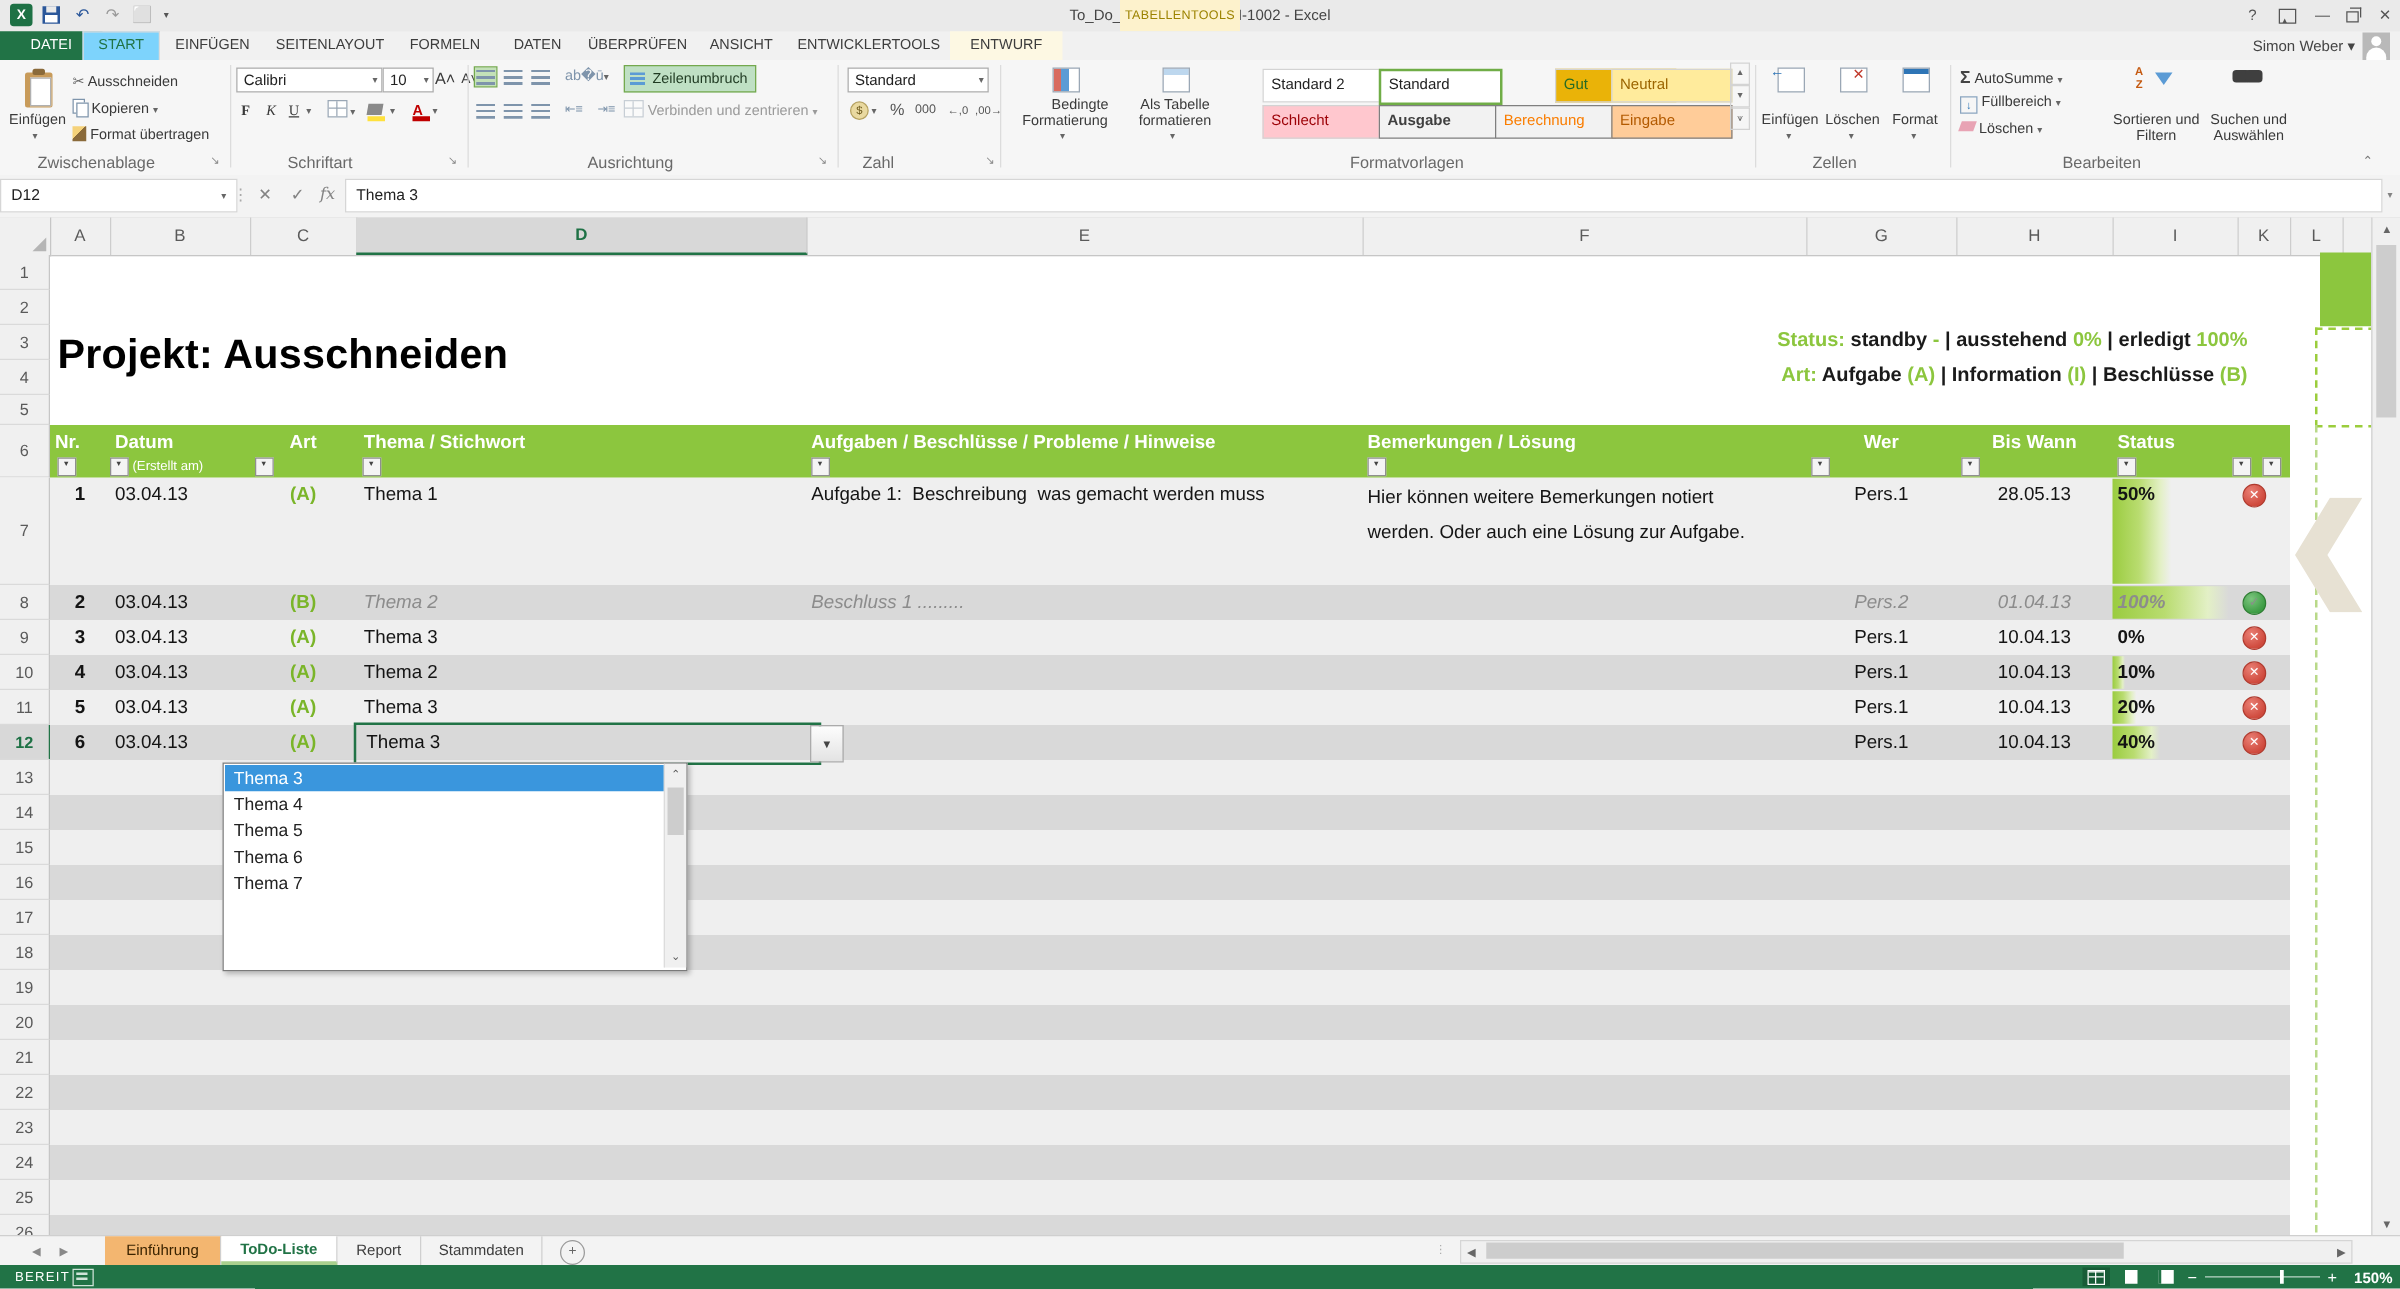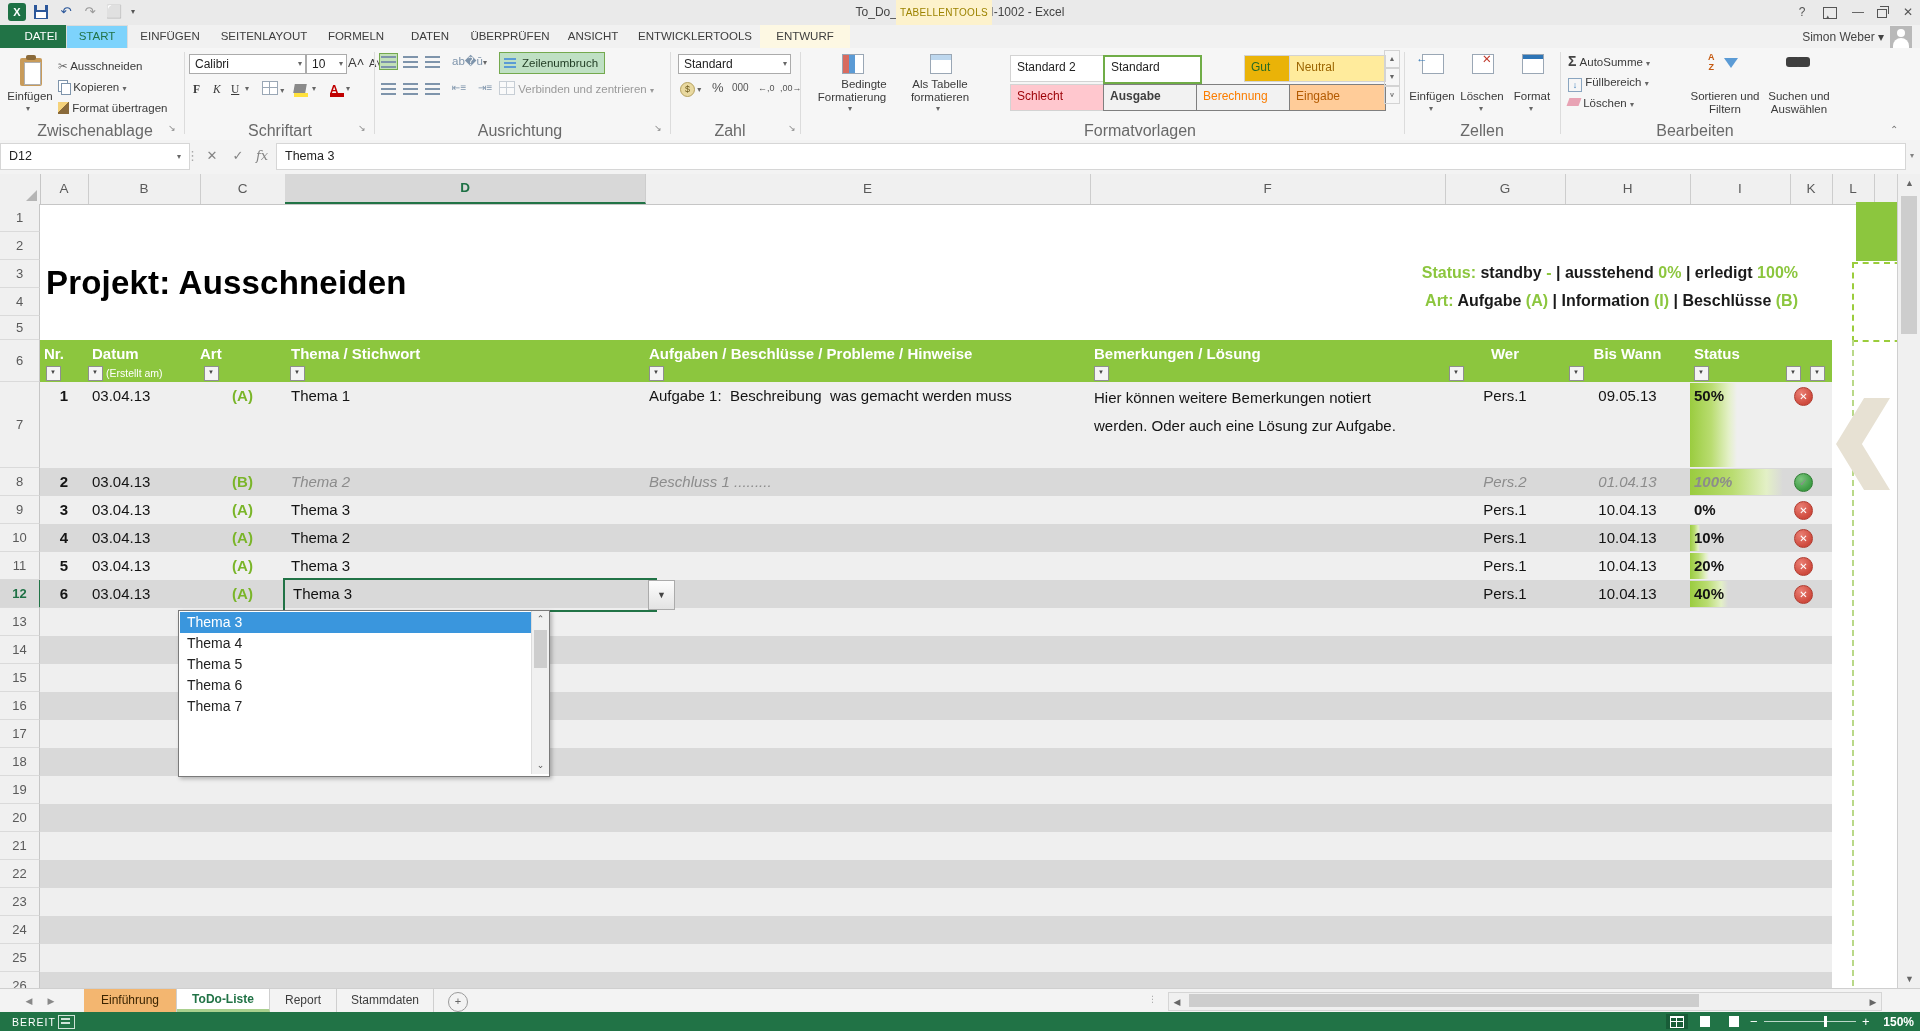--- a/index.html
+++ b/index.html
@@ -29,21 +29,21 @@
   .rtab.file{background:#217346;color:#fff}
   .rtab.active{background:#7dd3fc;color:#217346;border:1px solid #dcdcdc;border-bottom:none;line-height:21px}
   .rtab.ctx{background:#fdf8e3}
   .userarea{position:absolute;right:36px;top:2px;height:20px;line-height:20px;font-size:12px;color:#444}
   .avatar{position:absolute;right:8px;top:1px;width:22px;height:22px;background:#b9b9b9}
   .avatar:before{content:"";position:absolute;left:7px;top:3px;width:8px;height:8px;border-radius:50%;background:#fff}
   .avatar:after{content:"";position:absolute;left:3px;top:12px;width:16px;height:10px;border-radius:8px 8px 0 0;background:#fff}
   
   .ribbon{position:absolute;left:0;top:48px;width:1920px;height:92px;background:#f6f6f6;border-bottom:1px solid #d4d4d4}
   .gdiv{position:absolute;top:4px;width:1px;height:82px;background:#dcdcdc}
-  .glabel{position:absolute;top:74px;font-size:16px;color:#696969;text-align:center}
+  .glabel{position:absolute;top:74px;font-size:13px;color:#696969;}
   .lnch{position:absolute;top:74px;width:12px;height:12px;color:#888;font-size:9px;line-height:12px;text-align:center}
   .rsm{position:absolute;height:20px;line-height:20px;font-size:11.5px;color:#3a3a3a;white-space:nowrap}
   .rbig{position:absolute;text-align:center;font-size:11.5px;color:#3a3a3a}
   .combo{position:absolute;background:#fff;border:1px solid #ababab;font-size:12px;color:#222;line-height:18px;padding-left:5px;white-space:nowrap}
   .combo .dd{position:absolute;right:3px;top:0;font-size:8px;color:#666}
   .alni{position:absolute;width:17px;height:15px;background:
         repeating-linear-gradient(#7e94ab 0 2px,transparent 2px 5px);background-size:15px 12px;background-repeat:no-repeat;background-position:1px 2px}
   .alni.on{background-color:#c3e1b8;outline:1px solid #74a94e}
   .wrapbtn{position:absolute;background:#bfe0c4;border:1px solid #74a94e;font-size:11.5px;color:#1f3a22;line-height:20px;padding:0 6px 0 22px}
   .gallery-cell{position:absolute;width:89px;height:25px;background:#fff;border:1px solid #d3d3d3;font-size:12px;line-height:23px;padding-left:6px;white-space:nowrap;overflow:hidden}
@@ -383,21 +383,21 @@
     <span>Information</span>
     <span style="color:#8cc63e">(I)</span>
     <span>|</span>
     <span>Beschlüsse</span>
     <span style="color:#8cc63e">(B)</span>
   </div>
 
   <div class="thead"></div>
   <div class="ht" style="left:44px">Nr.</div>
   <div class="ht" style="left:92px">Datum</div>
-  <div class="ht" style="left:200px;width:85px;">Art</div>
+  <div class="ht" style="left:200px;width:85px;text-align:center">Art</div>
   <div class="ht" style="left:291px">Thema / Stichwort</div>
   <div class="ht" style="left:649px">Aufgaben / Beschlüsse / Probleme / Hinweise</div>
   <div class="ht" style="left:1094px">Bemerkungen / Lösung</div>
   <div class="ht" style="left:1445px;width:120px;text-align:center">Wer</div>
   <div class="ht" style="left:1565px;width:125px;text-align:center">Bis Wann</div>
   <div class="ht" style="left:1694px">Status</div>
   <div class="ht" style="left:106px;top:367px;font-size:10.5px;font-weight:normal">(Erstellt am)</div>
   <div class="flt" style="left:46px"></div>
   <div class="flt" style="left:88px"></div>
   <div class="flt" style="left:204px"></div>
@@ -417,21 +417,21 @@
   <div class="bar" style="top:581px;height:26px;width:38px"></div>
 
   <div>
     <span class="tc ctr" style="left:40px;top:382px;width:48px;font-weight:bold">1</span>
     <span class="tc" style="left:92px;top:382px">03.04.13</span>
     <span class="tc ctr artv" style="left:200px;top:382px;width:85px">(A)</span>
     <span class="tc" style="left:291px;top:382px">Thema 1</span>
     <span class="tc" style="left:649px;top:382px">Aufgabe 1:  Beschreibung  was gemacht werden muss</span>
     <span class="tc" style="left:1094px;top:384px;width:305px;white-space:normal">Hier können weitere Bemerkungen notiert werden. Oder auch eine Lösung zur Aufgabe.</span>
     <span class="tc ctr" style="left:1445px;top:382px;width:120px">Pers.1</span>
-    <span class="tc ctr" style="left:1565px;top:382px;width:125px">09.05.13</span>
+    <span class="tc ctr" style="left:1565px;top:382px;width:125px">28.05.13</span>
     <span class="tc" style="left:1694px;top:382px;font-weight:600">50%</span>
     <span class="icx" style="left:1794px;top:387px">✕</span>
   </div>
 
   <div class="grayrow">
     <span class="tc ctr" style="left:40px;top:468px;width:48px;font-weight:bold;color:#141414 !important;font-style:normal">2</span>
     <span class="tc" style="left:92px;top:468px;color:#141414 !important;font-style:normal">03.04.13</span>
     <span class="tc ctr" style="left:200px;top:468px;width:85px;color:#7ab529 !important;font-weight:bold;font-style:normal">(B)</span>
     <span class="tc" style="left:291px;top:468px">Thema 2</span>
     <span class="tc" style="left:649px;top:468px">Beschluss 1 .........</span>

